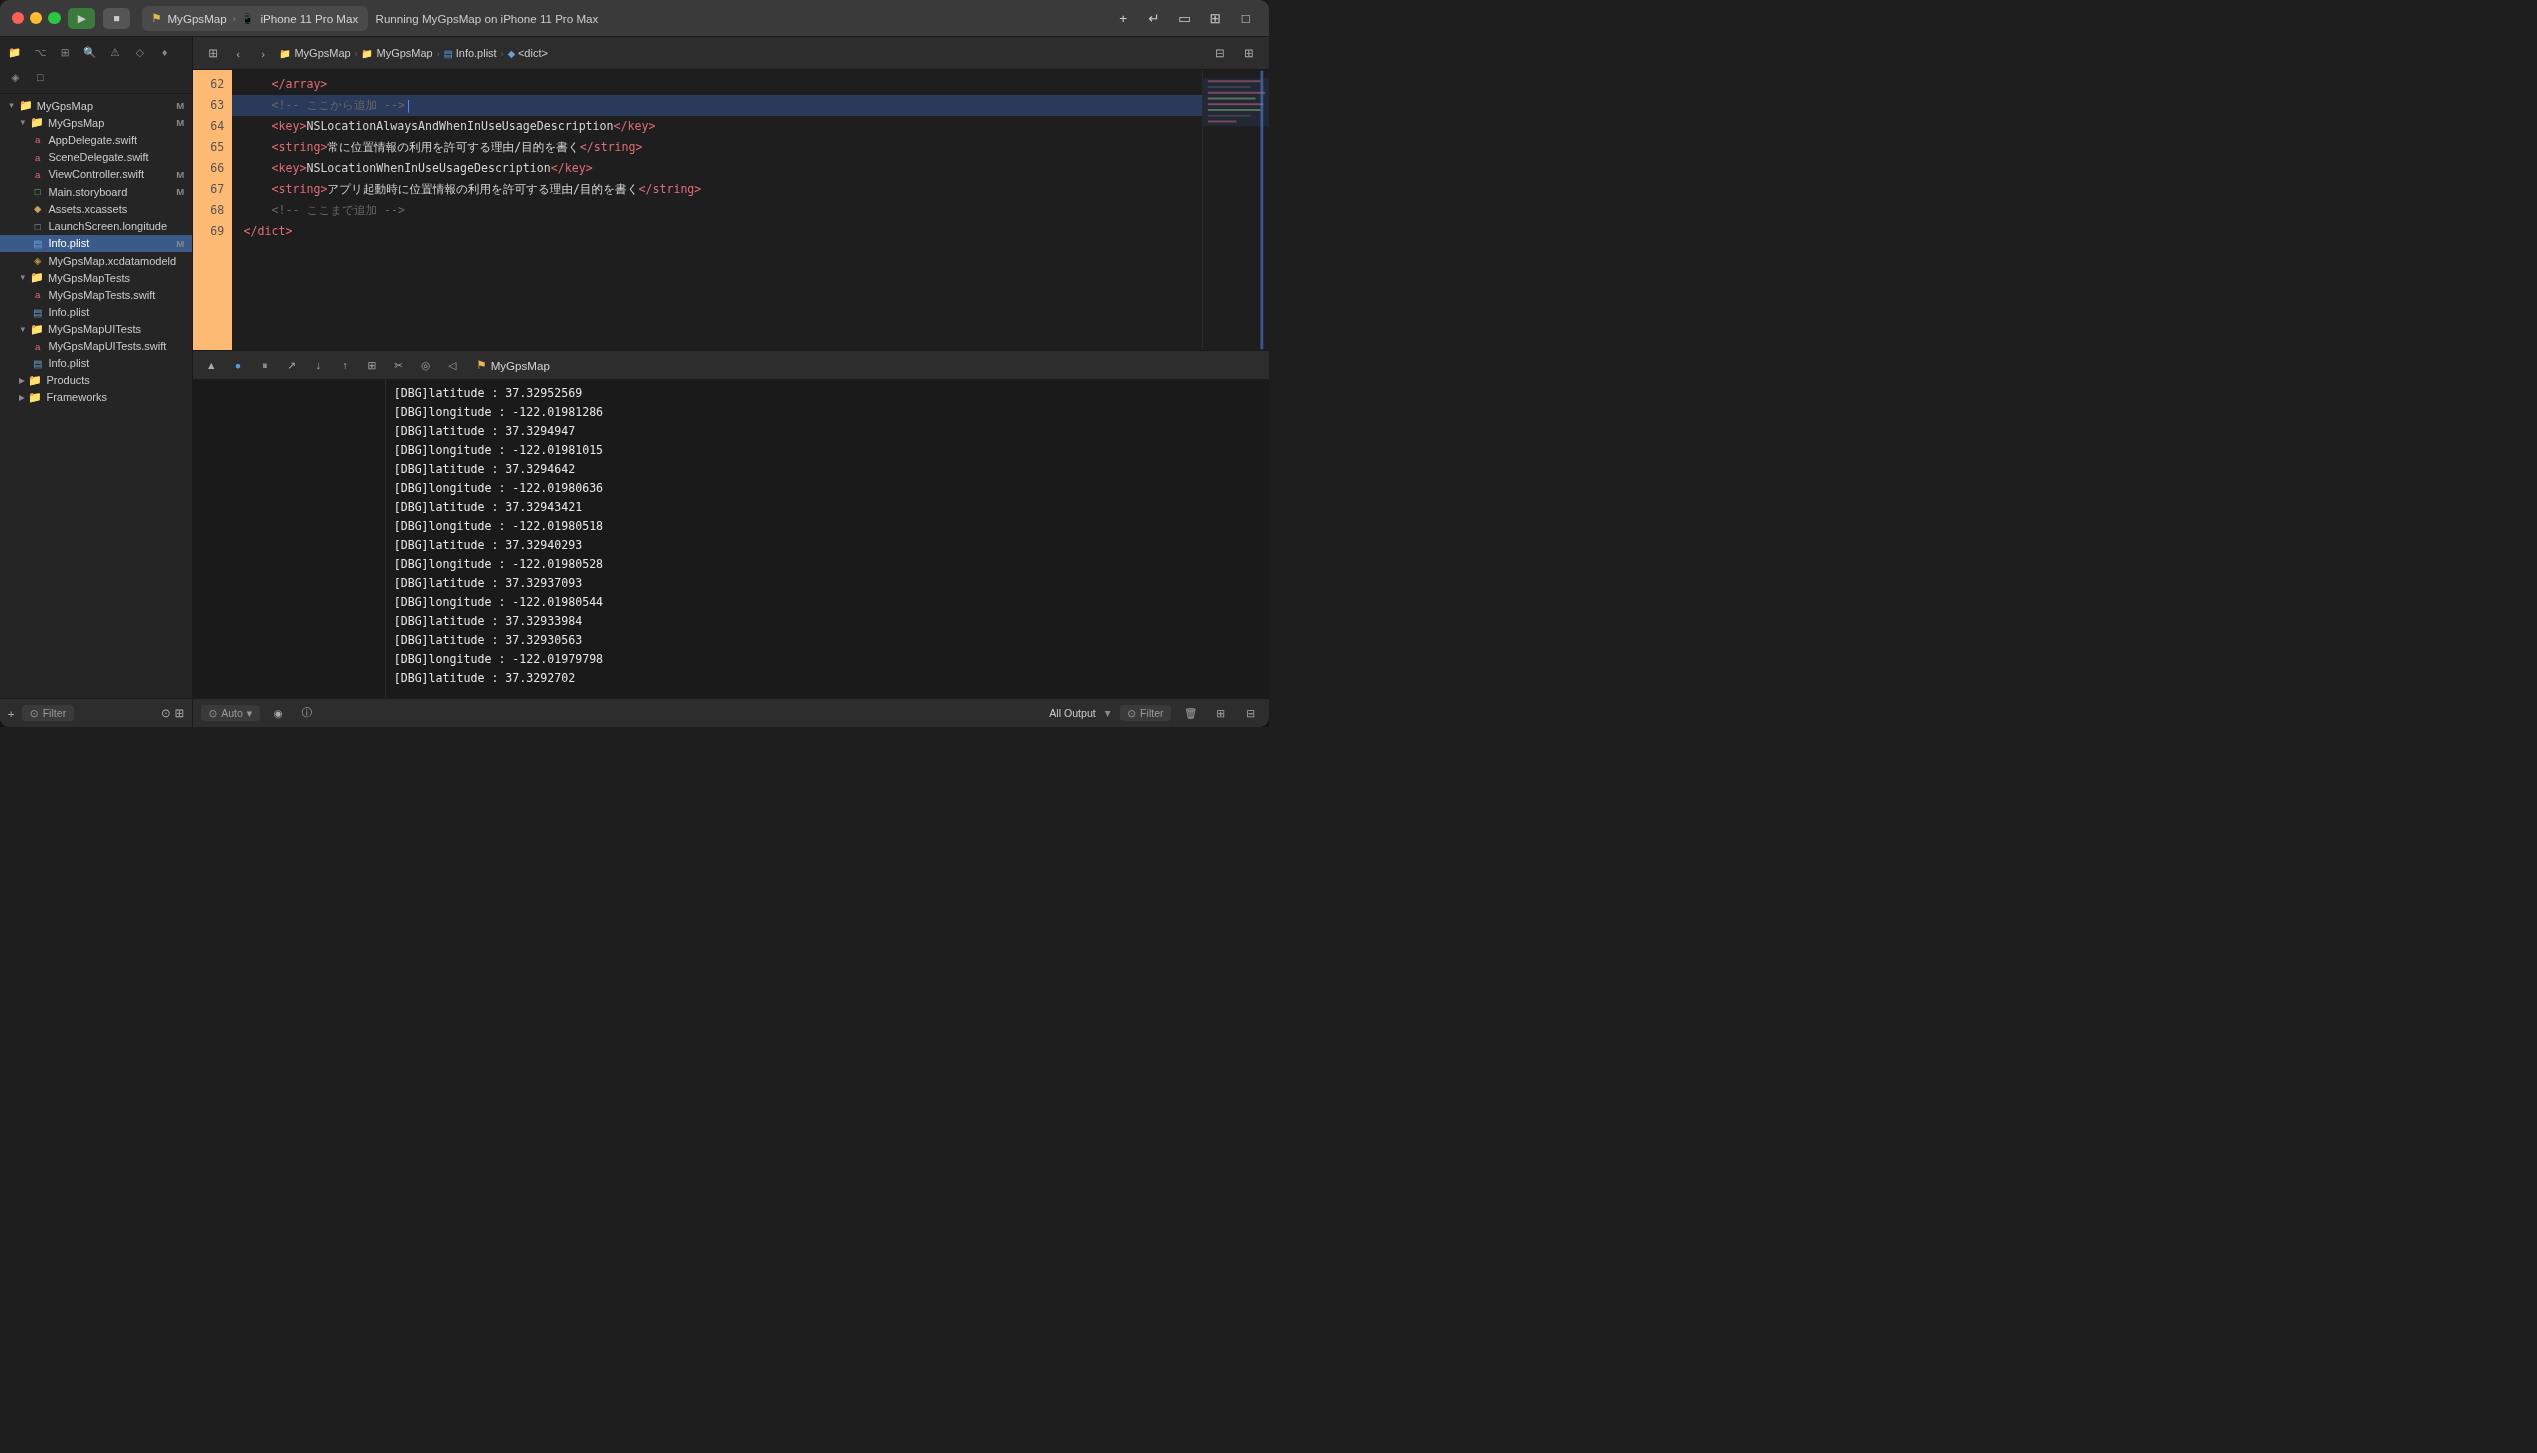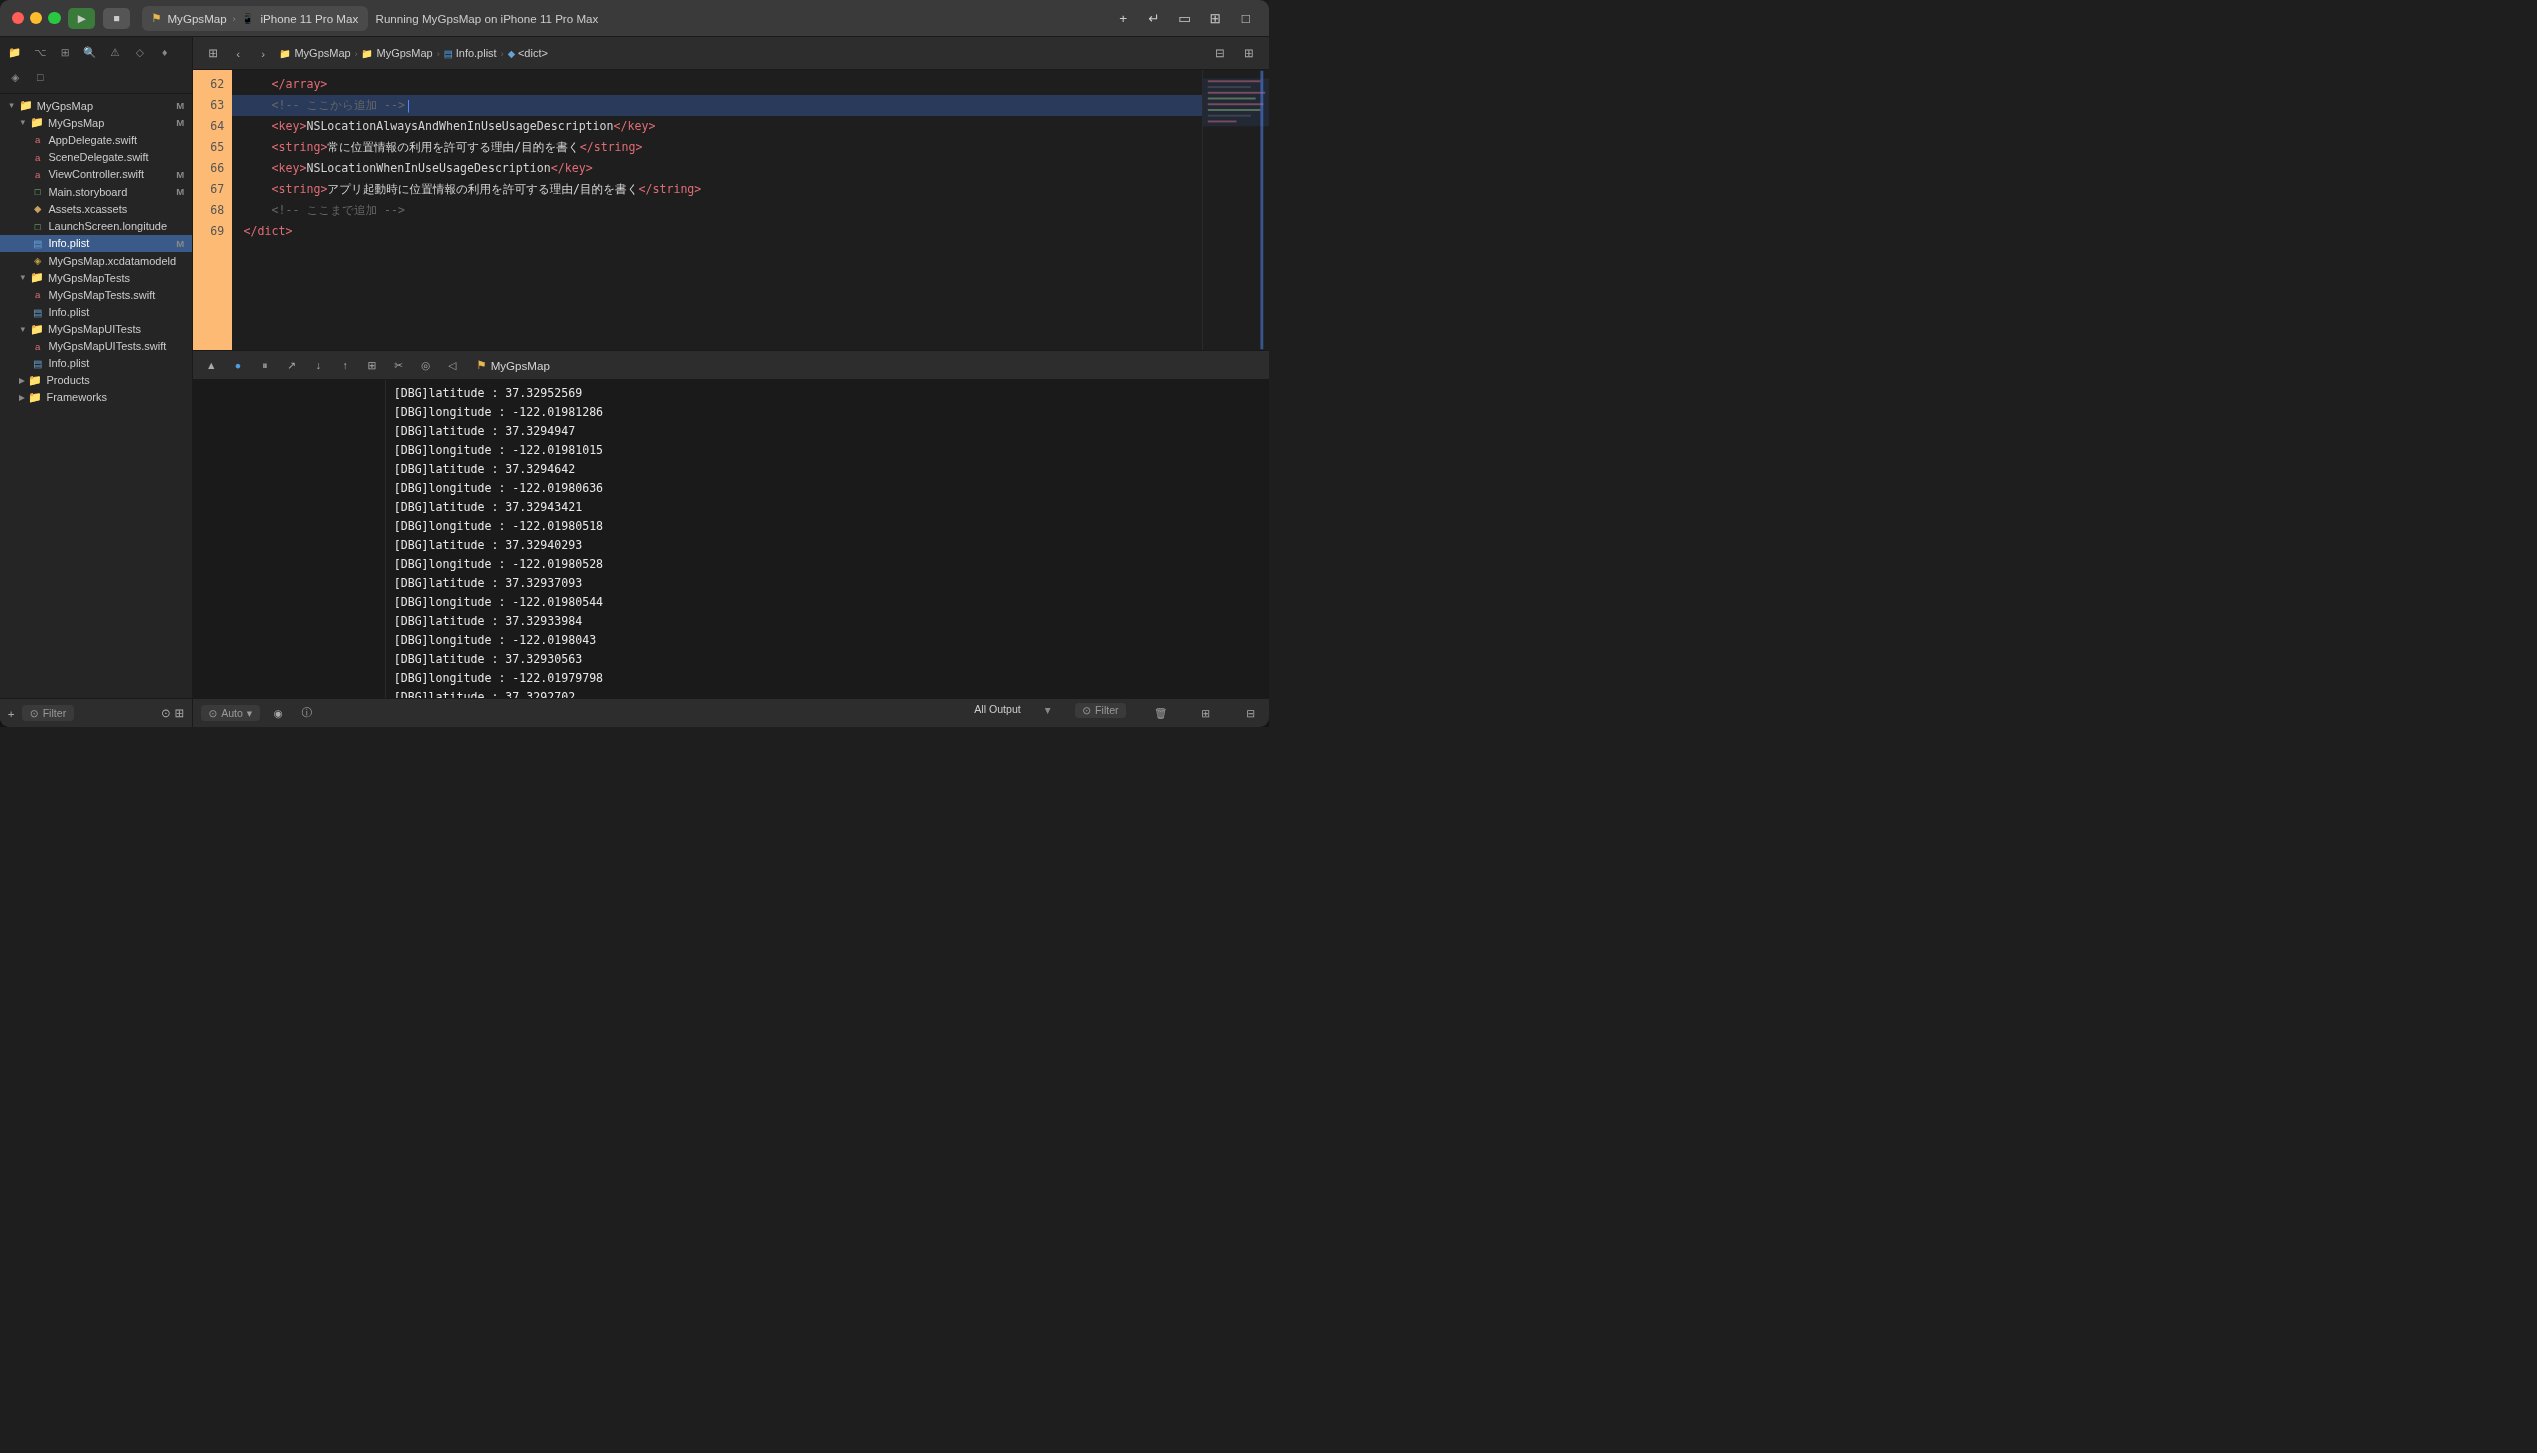--- a/index.html
+++ b/index.html
@@ -677,36 +677,35 @@
                 <div class="dbg-line">[DBG]longitude : -122.01981015</div>
                 <div class="dbg-line">[DBG]latitude : 37.3294642</div>
                 <div class="dbg-line">[DBG]longitude : -122.01980636</div>
                 <div class="dbg-line">[DBG]latitude : 37.32943421</div>
                 <div class="dbg-line">[DBG]longitude : -122.01980518</div>
                 <div class="dbg-line">[DBG]latitude : 37.32940293</div>
                 <div class="dbg-line">[DBG]longitude : -122.01980528</div>
                 <div class="dbg-line">[DBG]latitude : 37.32937093</div>
                 <div class="dbg-line">[DBG]longitude : -122.01980544</div>
                 <div class="dbg-line">[DBG]latitude : 37.32933984</div>
-                <div class="dbg-line">[DBG]longitude : -122.0198043</div>
                 <div class="dbg-line">[DBG]latitude : 37.32930563</div>
                 <div class="dbg-line">[DBG]longitude : -122.01979798</div>
                 <div class="dbg-line">[DBG]latitude : 37.3292702</div>
               </div>
           </div>
 
           <div class="bottom-bar">
             <div class="bottom-filter">
               <span>⊙</span>
               <span>Auto</span>
               <span>▾</span>
             </div>
             <div class="console-toolbar-icon">◉</div>
             <div class="console-toolbar-icon">ⓘ</div>
-            <div class="bottom-filter-right" style="margin-left:auto;display:flex;align-items:flex-start;gap:24px;">
+            <div class="bottom-filter-right" style="margin-left:auto;display:flex;align-items:center;gap:9px;">
               <span style="color:#ccc;font-size:10.6px;">All Output</span>
               <span style="color:#888;">▾</span>
               <div class="bottom-filter">
                 <span>⊙</span>
                 <span>Filter</span>
               </div>
               <div class="console-toolbar-icon">🗑</div>
               <div class="console-toolbar-icon">⊞</div>
               <div class="console-toolbar-icon">⊟</div>
             </div>

